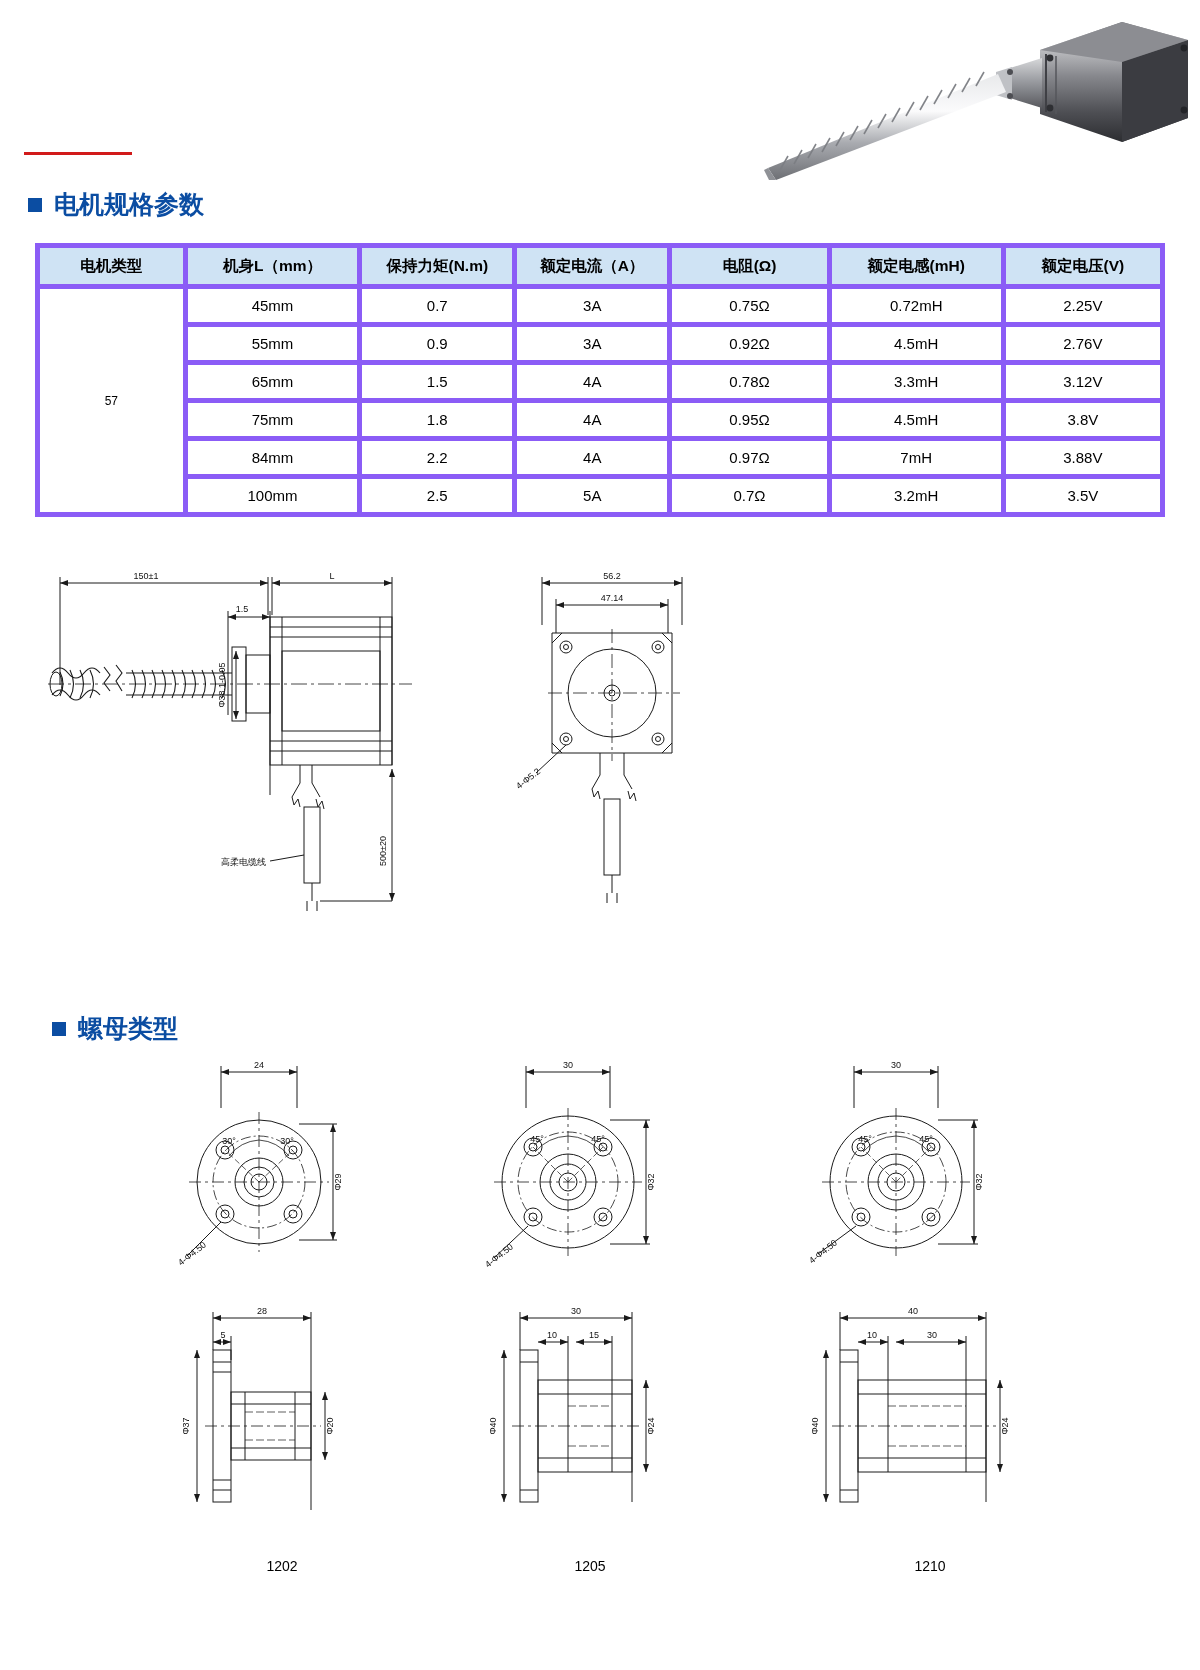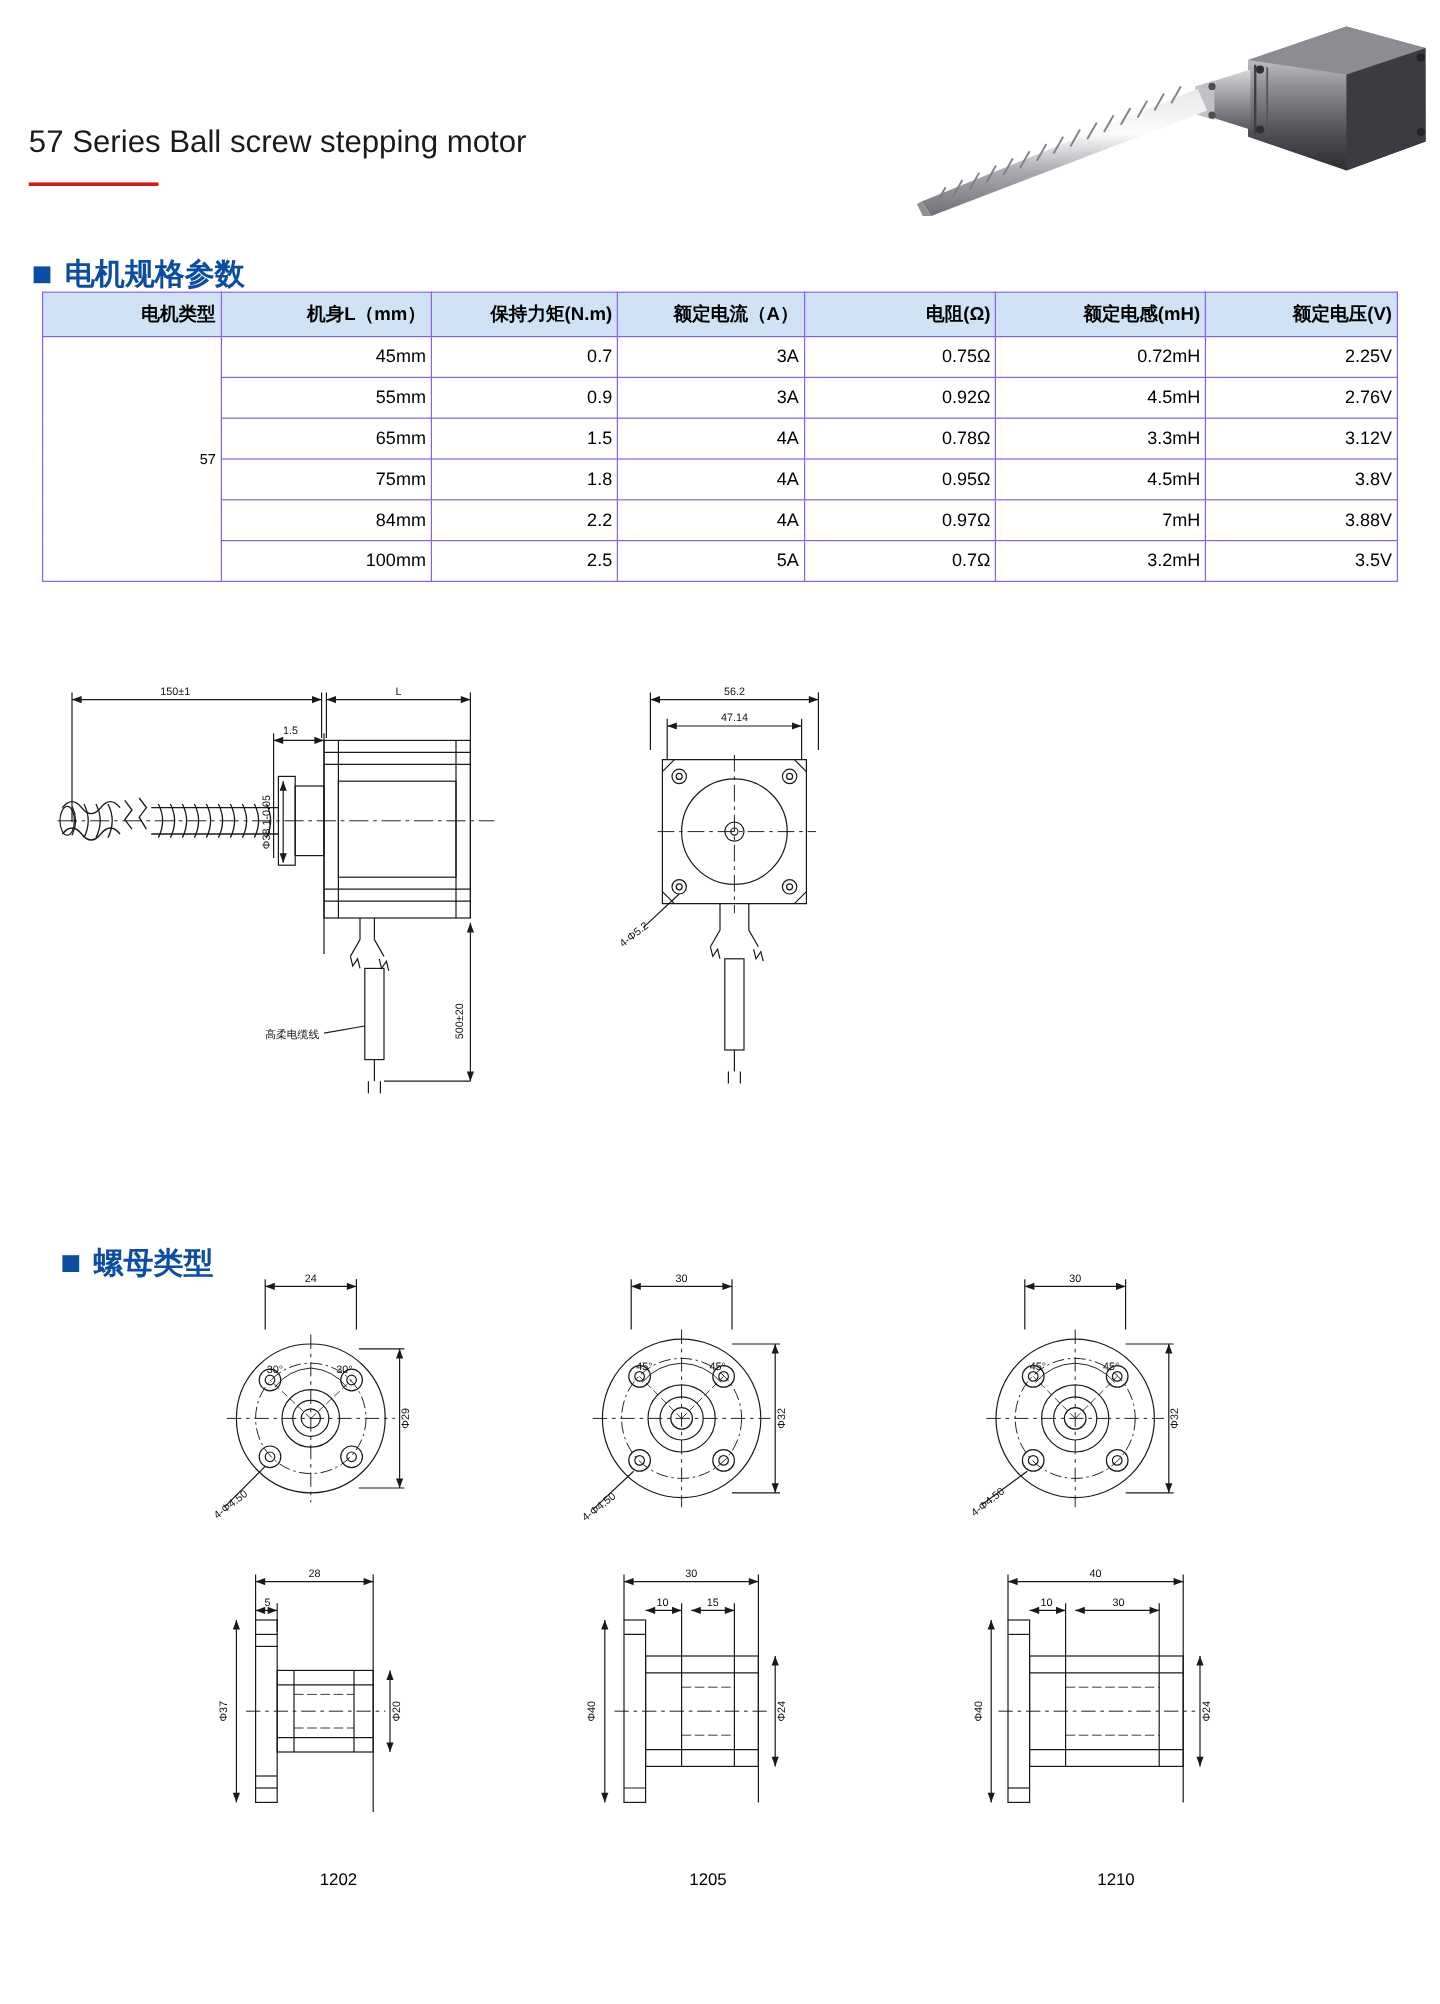--- a/index.html
+++ b/index.html
@@ -59,21 +59,20 @@
     width: 480px;
     height: 170px;
   }
 
   
   .sec-head {
     position: absolute;
     display: flex;
     align-items: center;
     gap: 12px;
-    margin-top: 24px;
   }
   .sec-head .sq {
     width: 14px; height: 14px;
     background: #0b4da2;
     display: inline-block;
   }
   .sec-head .txt {
     font-size: 25px;
     font-weight: bold;
     color: #0b4da2;
@@ -82,22 +81,22 @@
 
   
   .spec-table {
     position: absolute;
     left: 35px; top: 243px;
     width: 1130px;
     border-collapse: collapse;
     font-size: 15px;
   }
   .spec-table th, .spec-table td {
-    border: 1px solid #8b5cf6;
-    text-align: right;
+    border: 5px solid #8b5cf6;
+    text-align: center;
     height: 33px;
     padding: 0 4px;
     font-weight: normal;
   }
   .spec-table thead th {
     background: #cfe3f4;
     font-weight: bold;
     font-size: 15.5px;
     height: 36px;
   }
@@ -124,21 +123,20 @@
     text-align: center;
     width: 120px;
   }
 </style>
 </head>
 <body>
 
 <div class="page">
 
   <div class="header">
-    <div class="title-en">57 Series Ball screw stepping motor</div>
     <div class="title-rule"></div>
 
     <div class="motor-photo">
       <svg width="480" height="170" viewBox="0 0 480 170">
         <defs>
           <linearGradient id="bodyG" x1="0" y1="0" x2="0" y2="1">
             <stop offset="0%" stop-color="#6e6e72"></stop>
             <stop offset="18%" stop-color="#c9cacd"></stop>
             <stop offset="45%" stop-color="#87888d"></stop>
             <stop offset="75%" stop-color="#4e4f54"></stop>

